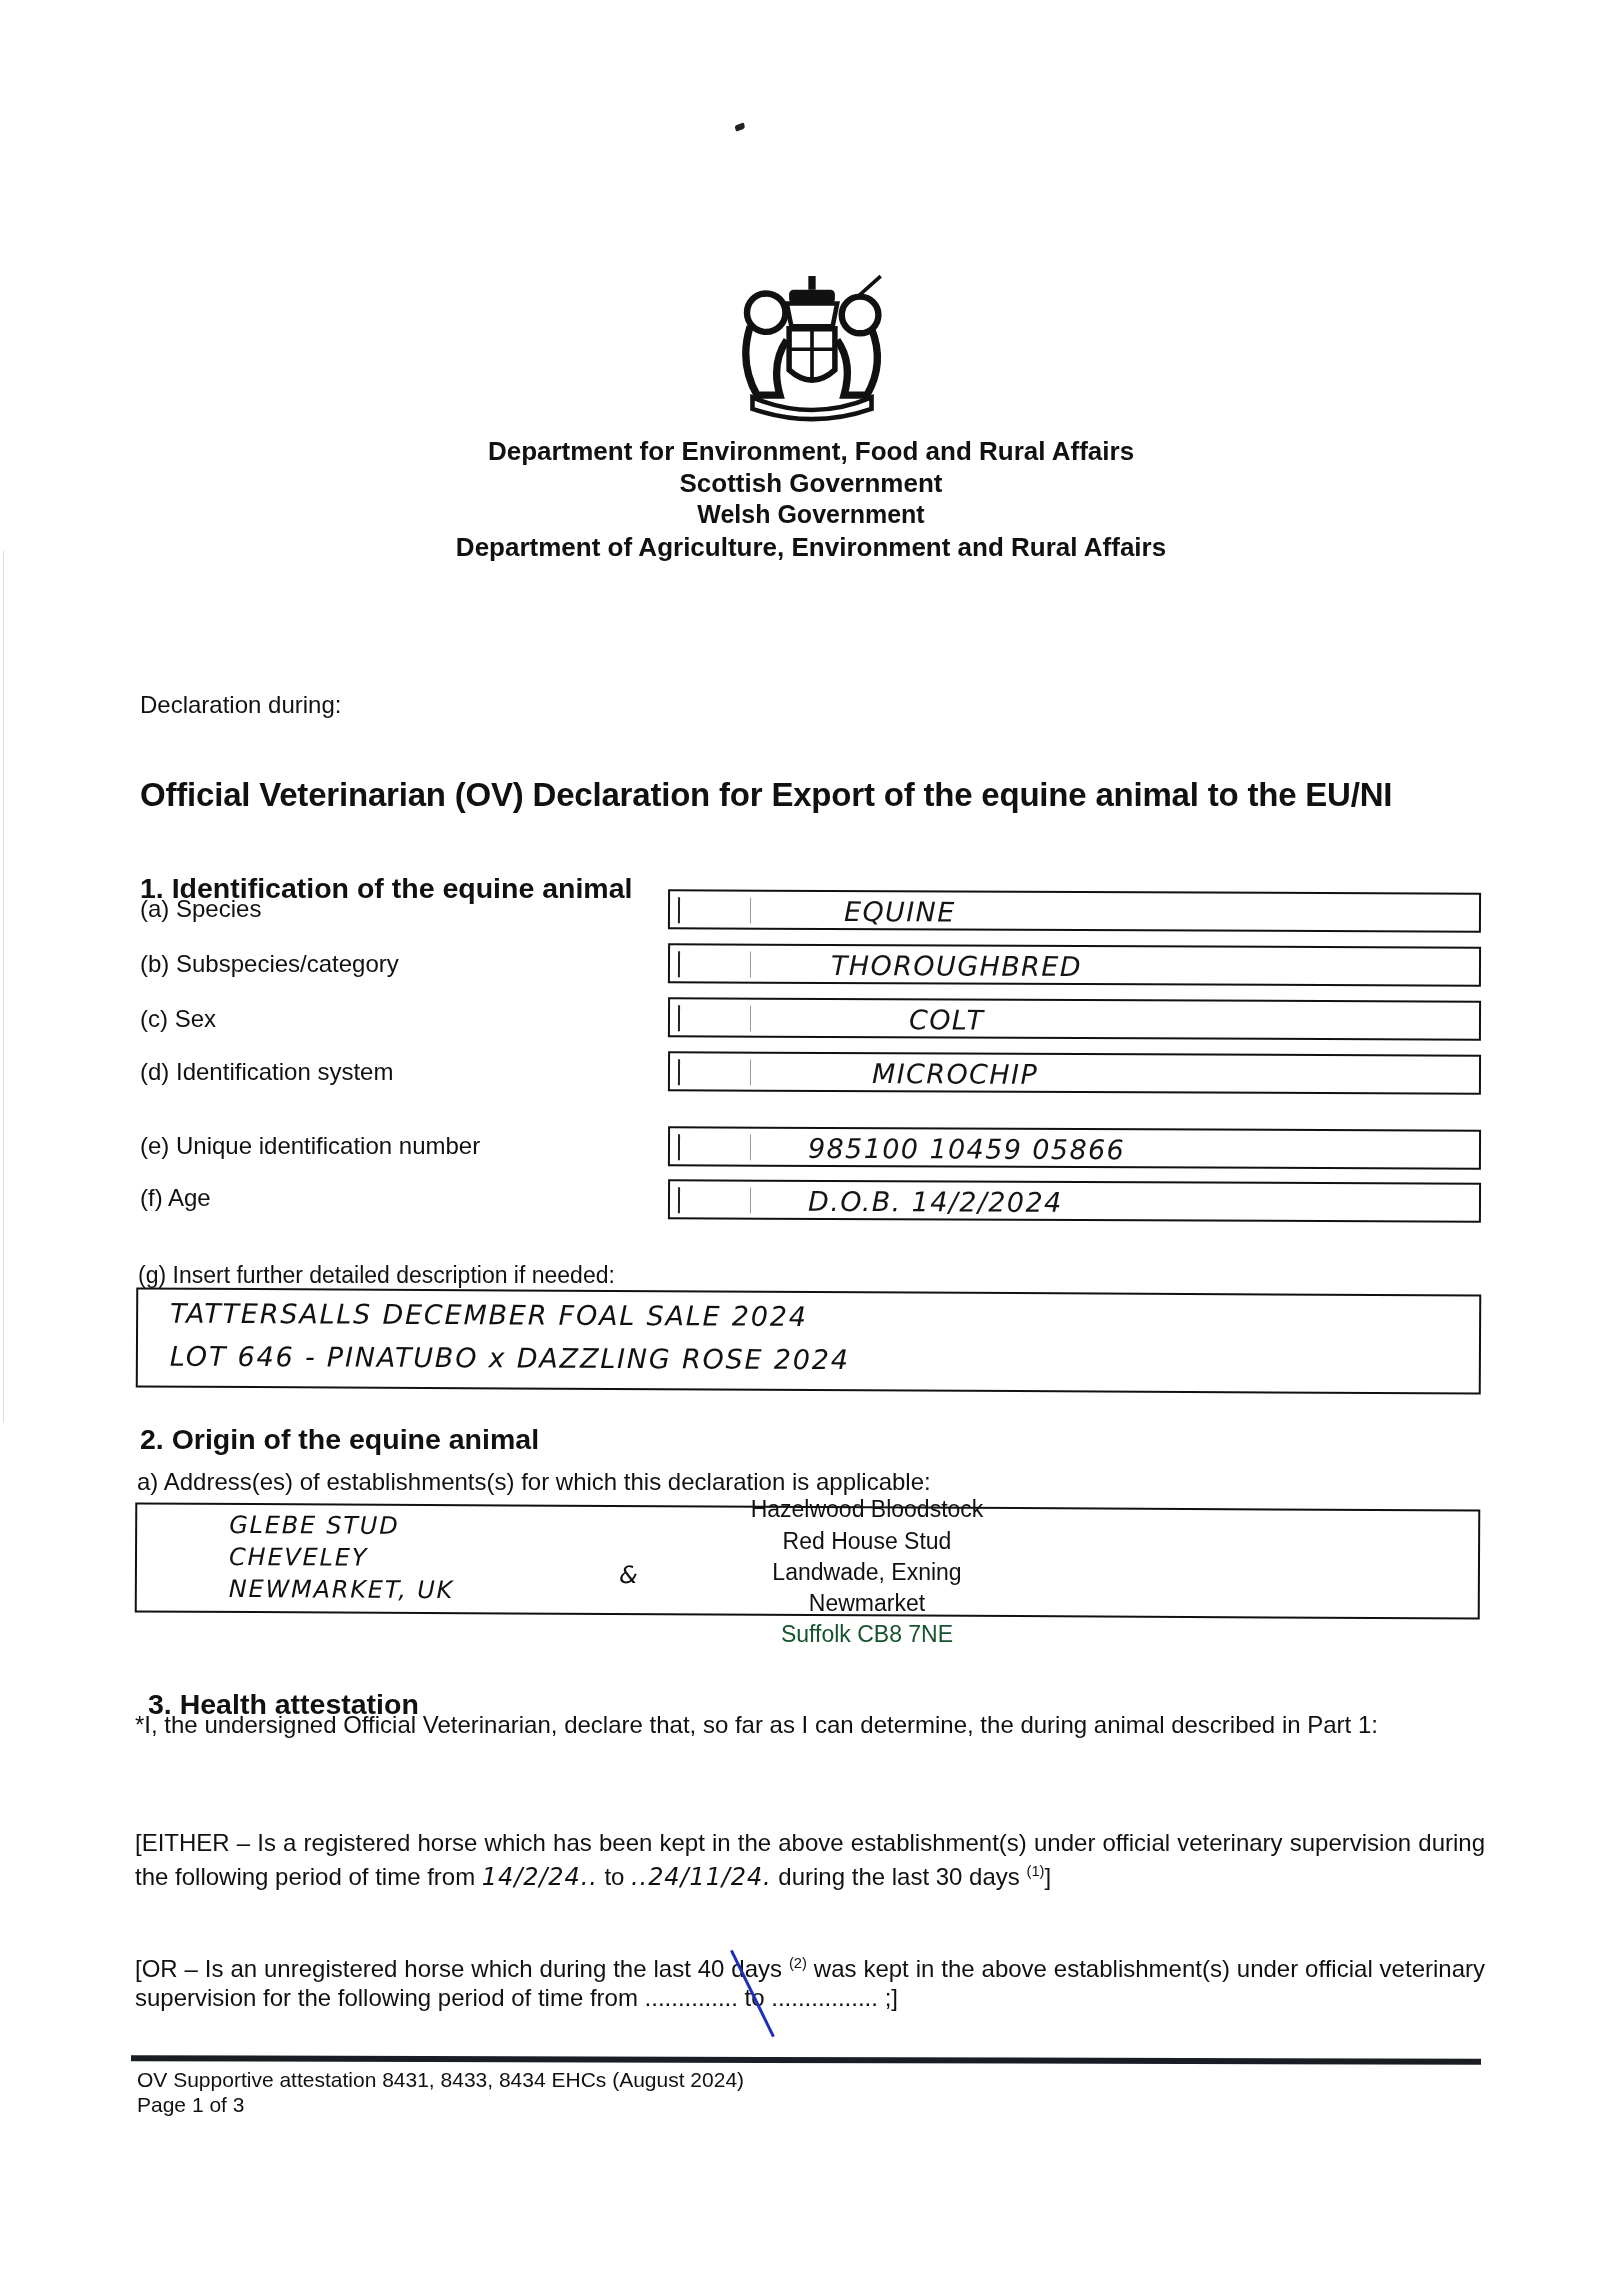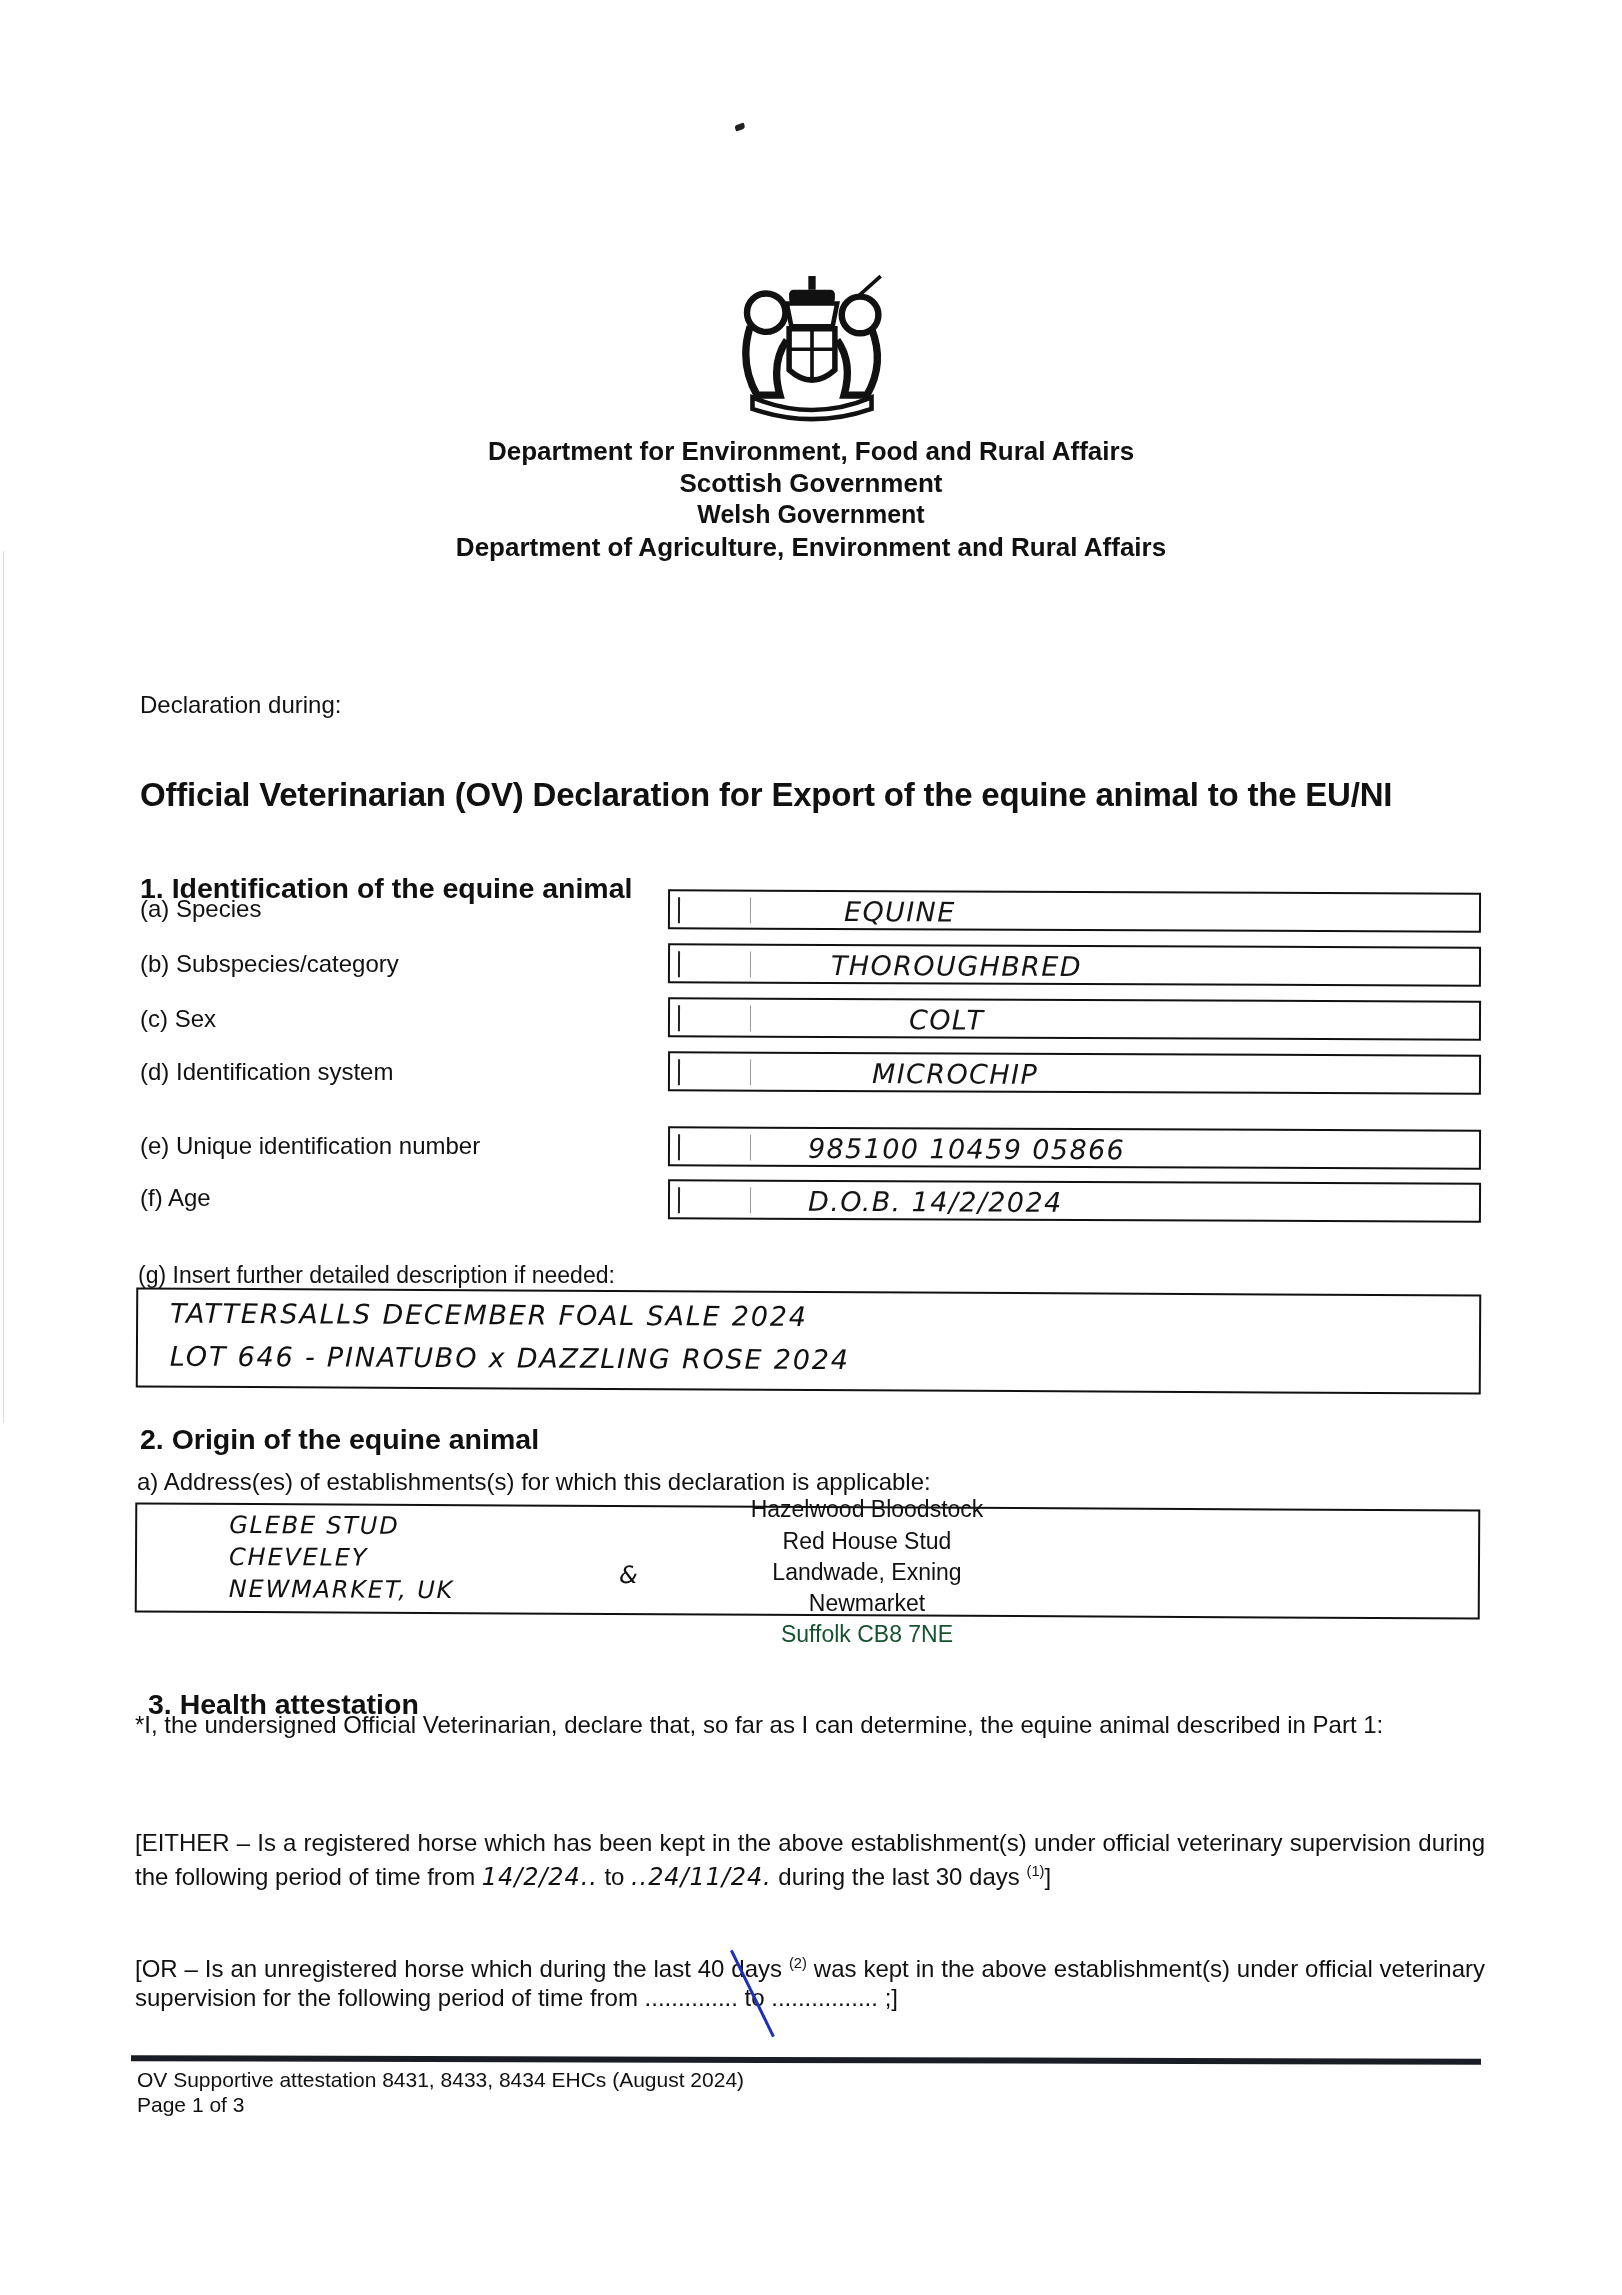--- a/index.html
+++ b/index.html
@@ -144,21 +144,21 @@
   <span class="addr-hand" style="left:477px; top:54px; left:482px">&amp;</span>
 </div>
 <div class="abs addr-stamp" style="top:1494px">Hazelwood Bloodstock</div>
 <div class="abs addr-stamp" style="top:1526px">Red House Stud</div>
 <div class="abs addr-stamp" style="top:1557px">Landwade, Exning</div>
 <div class="abs addr-stamp" style="top:1588px">Newmarket</div>
 <div class="abs addr-stamp" style="top:1619px; color:#14532d">Suffolk  CB8 7NE</div>
 
 <div class="abs sec sec3">3. Health attestation</div>
 
-<div class="abs para p1">*I, the undersigned Official Veterinarian, declare that, so far as I can determine, the equine animal described in Part 1:</div>
+<div class="abs para p1">*I, the undersigned Official Veterinarian, declare that, so far as I can determine, the during animal described in Part 1:</div>
 
 <div class="abs para p2">
   <span>[EITHER – Is a registered horse which has been kept in the above establishment(s) under official veterinary supervision during the following period of time from </span><span class="hw-inline">14/2/24..</span><span> to </span><span class="hw-inline">..24/11/24.</span><span> during the last 30 days </span><span class="sup">(1)</span><span>]</span>
 </div>
 
 <div class="abs para p3">
   <span>[OR – Is an unregistered horse which during the last 40 days </span><span class="sup">(2)</span><span> was kept in the above establishment(s) under official veterinary supervision for the following period of time from .............. to ................ ;]</span>
 </div>
 <div class="abs strike"></div>
 

